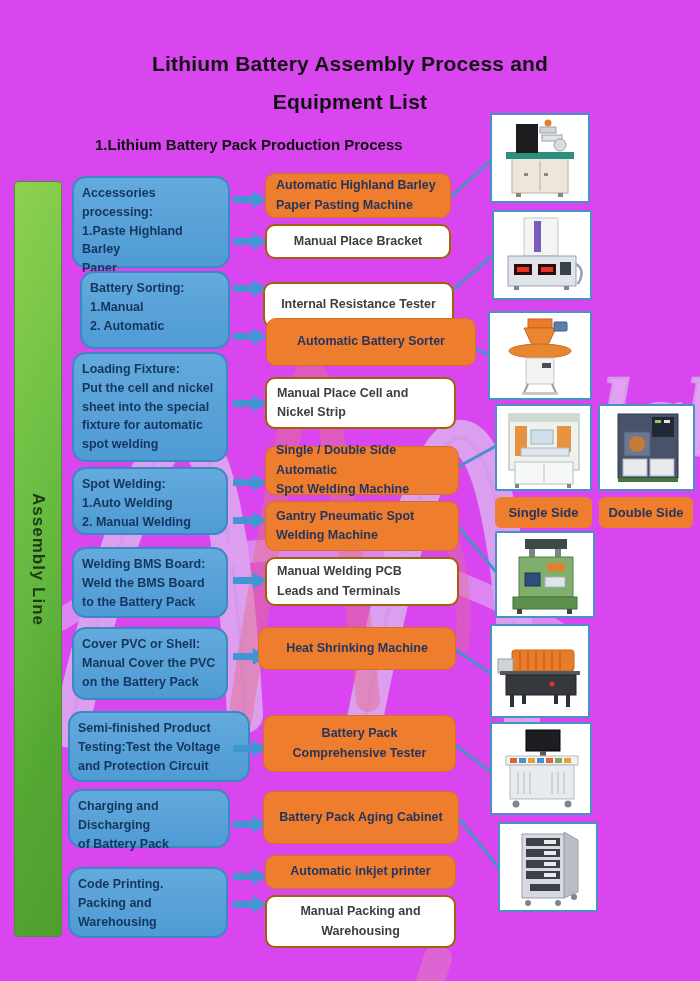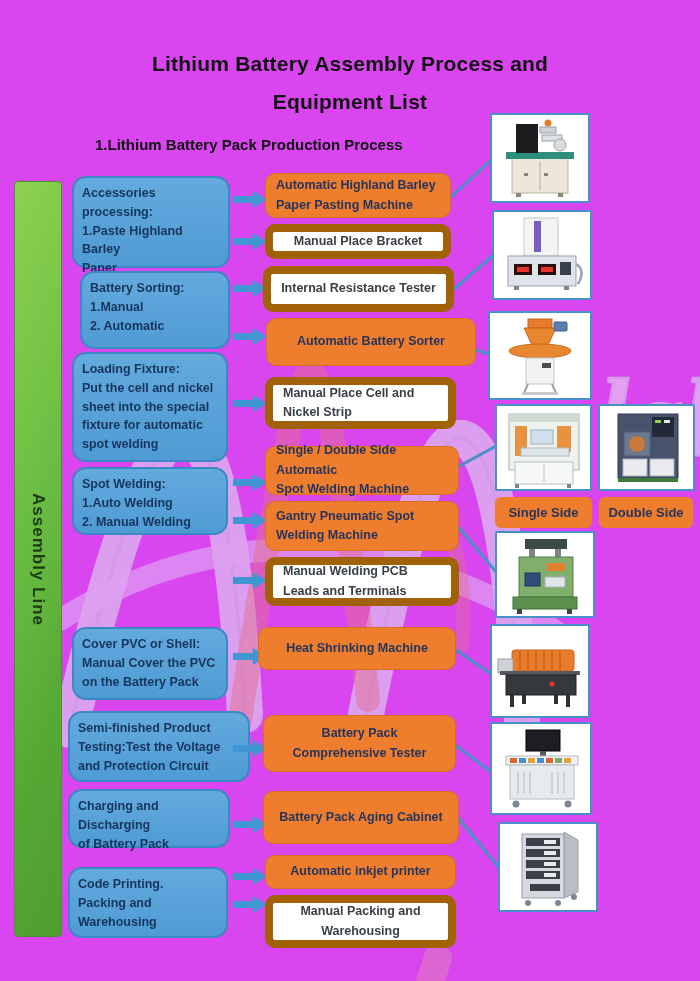--- a/index.html
+++ b/index.html
@@ -16,21 +16,21 @@
   .aline span{writing-mode:vertical-rl;font-weight:bold;font-size:17px;color:#1d3a12;letter-spacing:1px;}
   
   .pbox{position:absolute;background:linear-gradient(180deg,#63aadd 0%,#4f9bd4 100%);
         border:2px solid #3c88c4;border-radius:14px;color:#16355e;font-size:12.5px;font-weight:bold;
         line-height:1.5;padding:6px 8px;white-space:pre-line;box-sizing:border-box;z-index:2;}
   
   .eq{position:absolute;border-radius:10px;font-size:12.5px;font-weight:bold;line-height:1.55;
       padding:6px 10px;white-space:pre-line;box-sizing:border-box;z-index:2;
       display:flex;align-items:center;}
   .eq.orange{background:#ee7d2e;border:1px solid #d96d22;color:#27355c;}
-  .eq.white{background:#ffffff;border:8px solid #a16207;color:#3a3f46;}
+  .eq.white{background:#ffffff;border:2px solid #a16207;color:#3a3f46;}
   .eq.center{justify-content:center;text-align:center;}
   .eq.left{justify-content:flex-start;text-align:left;}
   
   .arrow{position:absolute;left:233px;width:34px;height:17px;background:#3f96d2;z-index:2;
          clip-path:polygon(0 30%,58% 30%,58% 0,100% 50%,58% 100%,58% 70%,0 70%);}
   
   .frame{position:absolute;background:#fff;border:2px solid #4a90c8;border-radius:2px;
          box-sizing:border-box;z-index:2;display:flex;align-items:center;justify-content:center;}
   .frame svg{display:block;}
   
@@ -88,20 +88,23 @@
 1.Manual
 2. Automatic</div>
   <div class="pbox" style="left:72px;top:352px;width:156px;height:110px;">Loading Fixture:
 Put the cell and nickel
 sheet into the special
 fixture for automatic
 spot welding</div>
   <div class="pbox" style="left:72px;top:467px;width:156px;height:68px;">Spot Welding:
 1.Auto Welding
 2. Manual Welding</div>
+  <div class="pbox" style="left:72px;top:547px;width:156px;height:71px;">Welding BMS Board:
+Weld the BMS Board
+to the Battery Pack</div>
   <div class="pbox" style="left:72px;top:627px;width:156px;height:73px;">Cover PVC or Shell:
 Manual Cover the PVC
 on the Battery Pack</div>
   <div class="pbox" style="left:68px;top:711px;width:182px;height:71px;">Semi-finished Product
 Testing:Test the Voltage
 and Protection Circuit</div>
   <div class="pbox" style="left:68px;top:789px;width:162px;height:59px;">Charging and Discharging
 of Battery Pack</div>
   <div class="pbox" style="left:68px;top:867px;width:160px;height:71px;">Code Printing.
 Packing and Warehousing</div>
@@ -116,21 +119,21 @@
   <div class="arrow" style="top:572px;"></div>
   <div class="arrow" style="top:648px;"></div>
   <div class="arrow" style="top:740px;"></div>
   <div class="arrow" style="top:816px;"></div>
   <div class="arrow" style="top:868px;"></div>
   <div class="arrow" style="top:896px;"></div>
 
   <div class="eq orange left" style="left:265px;top:173px;width:186px;height:45px;">Automatic Highland Barley
 Paper Pasting Machine</div>
   <div class="eq white center" style="left:265px;top:224px;width:186px;height:35px;">Manual Place Bracket</div>
-  <div class="eq white center" style="left:263px;top:266px;width:191px;height:46px;">Internal Resistance Tester</div>
+  <div class="eq white center" style="left:263px;top:282px;width:191px;height:46px;">Internal Resistance Tester</div>
   <div class="eq orange center" style="left:266px;top:318px;width:210px;height:48px;">Automatic Battery Sorter</div>
   <div class="eq white left" style="left:265px;top:377px;width:191px;height:52px;">Manual Place Cell and
 Nickel Strip</div>
   <div class="eq orange left" style="left:265px;top:446px;width:194px;height:49px;">Single / Double Side Automatic
 Spot Welding Machine</div>
   <div class="eq orange left" style="left:265px;top:501px;width:194px;height:50px;">Gantry Pneumatic Spot
 Welding Machine</div>
   <div class="eq white left" style="left:265px;top:557px;width:194px;height:49px;">Manual Welding PCB
 Leads and Terminals</div>
   <div class="eq orange center" style="left:258px;top:627px;width:198px;height:43px;">Heat Shrinking Machine</div>

